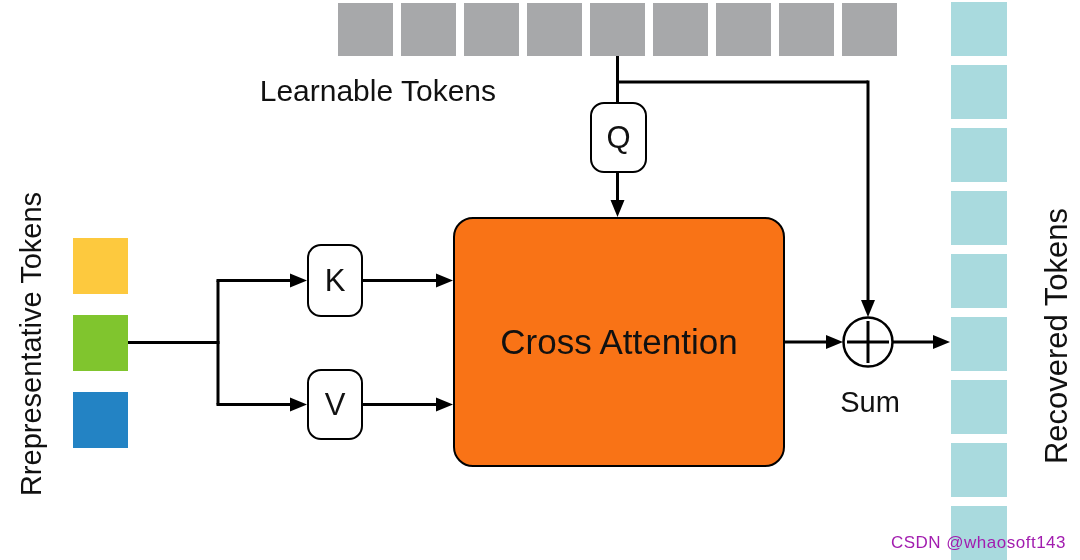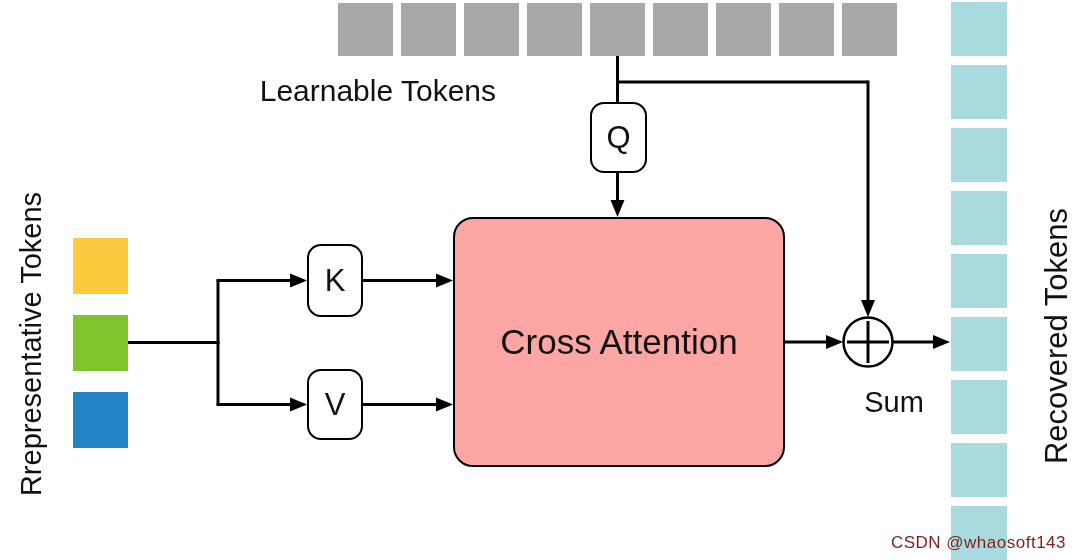--- a/index.html
+++ b/index.html
@@ -67,21 +67,21 @@
     position: absolute;
     white-space: nowrap;
     font-size: 30px;
   }
   .label-learnable {
     left: 206px; top: 74px;
     width: 290px;
     text-align: right;
   }
   .label-sum {
-    left: 844px; top: 386px;
+    left: 820px; top: 386px;
     width: 100px;
     text-align: center;
     font-size: 29px;
   }
   .label-vertical {
     position: absolute;
     width: 440px;
     height: 34px;
     line-height: 34px;
     text-align: center;
@@ -168,27 +168,27 @@
 
   <div class="small-box q-box">
     <span>Q</span>
   </div>
   <div class="small-box k-box">
     <span>K</span>
   </div>
   <div class="small-box v-box">
     <span>V</span>
   </div>
-  <div class="attn-box" style="background: #fca5a5;">
+  <div class="attn-box" style="background: #f97316;">
     <span>Cross Attention</span>
   </div>
 
   <div class="label label-learnable">Learnable Tokens</div>
 
   <div class="label-vertical label-left">Rrepresentative Tokens</div>
 
   <div class="label-vertical label-right">Recovered Tokens</div>
 
   <div class="label label-sum">Sum</div>
 
-  <div class="watermark" style="color: #7f1d1d;">CSDN @whaosoft143</div>
+  <div class="watermark" style="color: #a21caf;">CSDN @whaosoft143</div>
 
 </div>
 
 </body></html>

